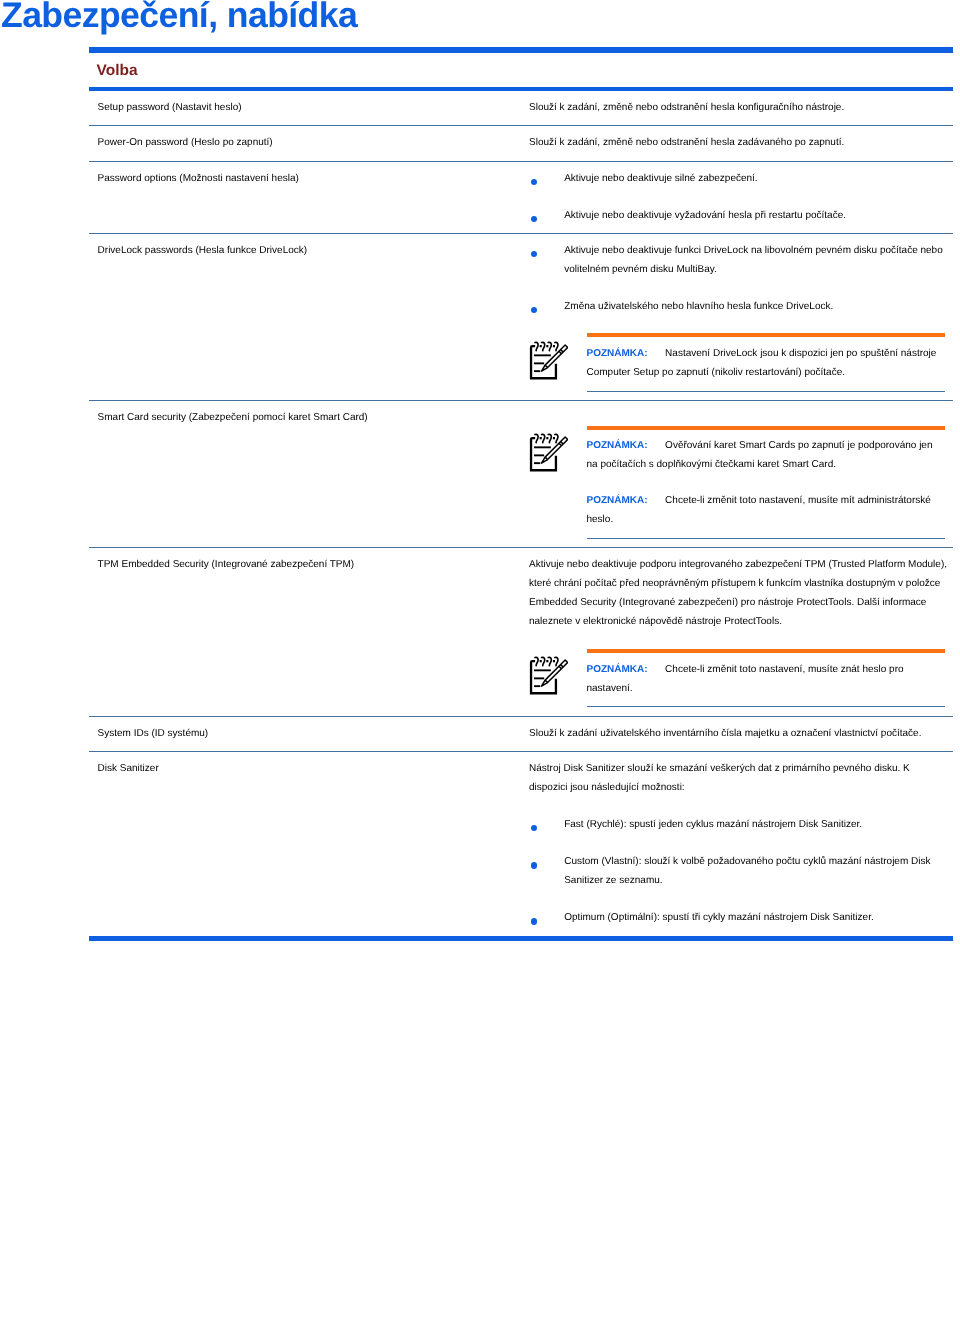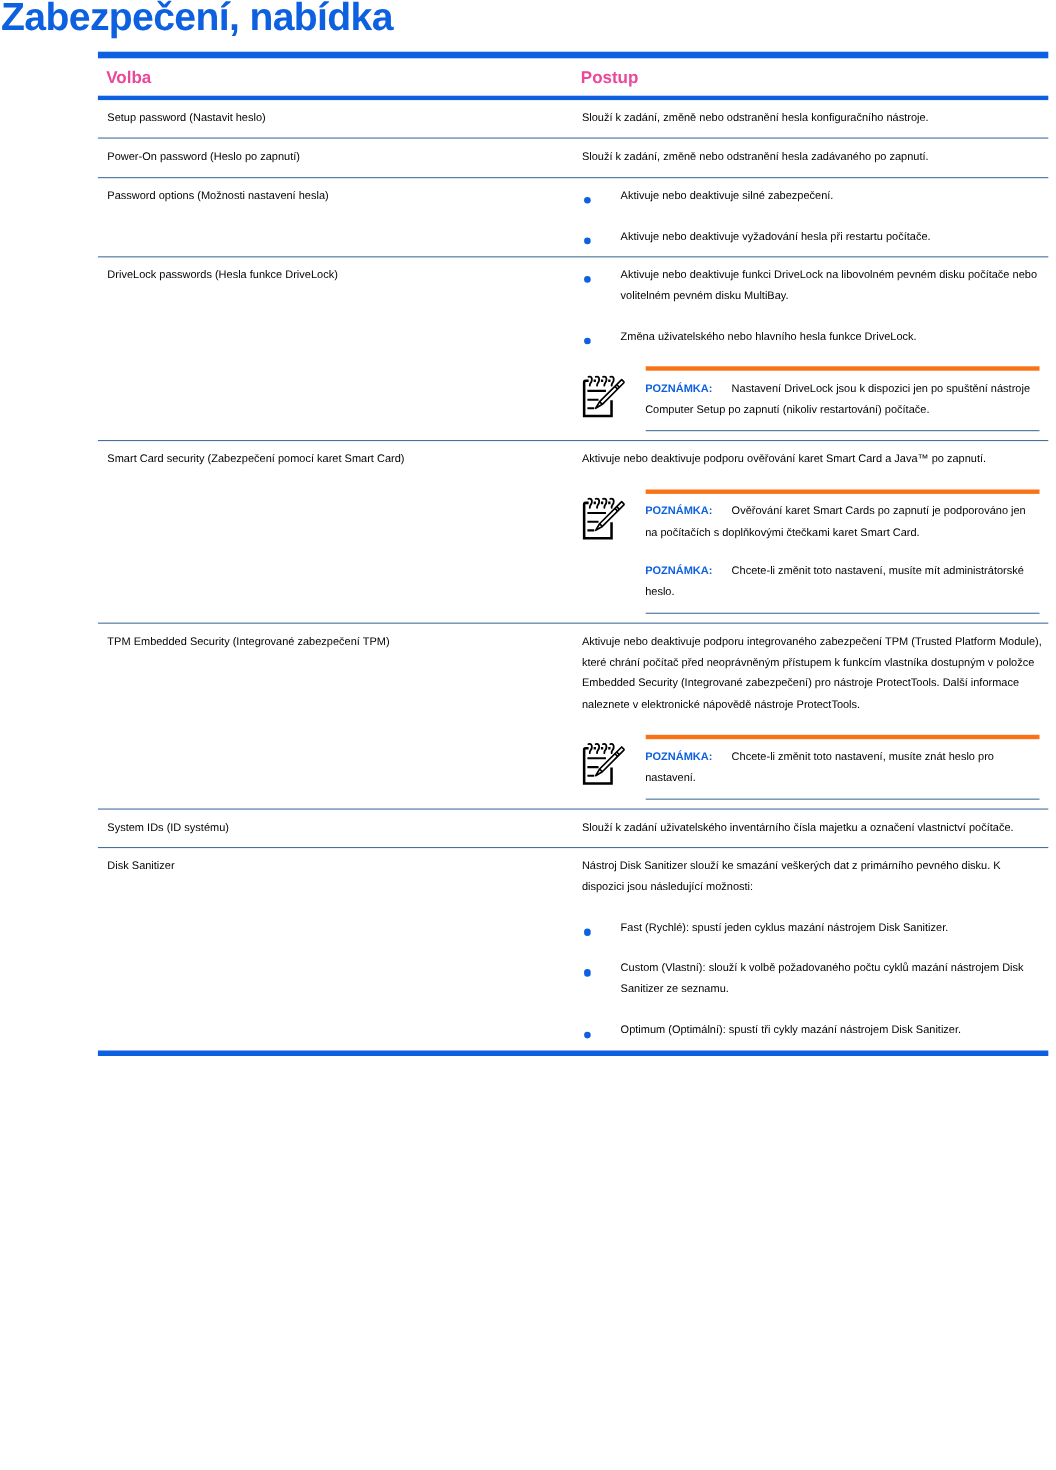--- a/index.html
+++ b/index.html
@@ -23,21 +23,21 @@
   .bar-top{height:5.6px;background:#0d61e0;}
   .bar-head{height:4px;background:#0d61e0;}
   .bar-bottom{height:5.6px;background:#0d61e0;}
   .sep{height:1px;background:#46709f;}
 
   .row{display:flex;align-items:flex-start;}
   .c1{width:440px;flex:0 0 440px;box-sizing:border-box;padding:7.0px 8px 8.2px 8.6px;}
   .c2{flex:0 0 424px;width:424px;box-sizing:border-box;padding:7.0px 0 8.2px 0;}
   .hrow .c1,.hrow .c2{padding-top:8.2px;padding-bottom:7.1px;}
 
-  .hdr{margin-left:-1px;font-size:15.45px;font-weight:bold;color:#ec4899;line-height:19.1px;}
+  .hdr{margin-left:-1px;font-size:15.45px;font-weight:bold;color:#7f1d1d;line-height:19.1px;}
   .txt{font-size:10px;line-height:19.1px;color:#000;}
   .para{width:419px;}
 
   ul.blist{list-style:none;margin:0;padding:0;}
   ul.blist li{position:relative;padding-left:35.2px;width:424.2px;box-sizing:border-box;margin-bottom:18px;}
   ul.blist li:last-child{margin-bottom:0;}
   ul.blist li .bullet{
     position:absolute;left:1.6px;top:10.1px;width:6.3px;height:6.3px;border-radius:50%;
     background:#0d61e0;
   }
@@ -63,23 +63,20 @@
 <body>
 
 <div class="page">
   <div class="page-title">Zabezpečení, nabídka</div>
 
   <div class="table">
     <div class="bar-top"></div>
     <div class="row hrow">
       <div class="c1">
         <div class="hdr">Volba</div>
-      </div>
-      <div class="c2">
-        <div class="hdr">Postup</div>
       </div>
     </div>
     <div class="bar-head"></div>
 
     <div id="rows">
         <div class="row">
           <div class="c1">
             <div class="txt">Setup password (Nastavit heslo)</div>
           </div>
           <div class="c2">
@@ -144,21 +141,20 @@
               <div class="notebody txt"><span class="noteword">POZNÁMKA:</span><span class="nbgap"></span><span>Nastavení DriveLock jsou k dispozici jen po spuštění nástroje Computer Setup po zapnutí (nikoliv restartování) počítače.</span></div>
             </div>
           </div>
         </div>
         <div class="sep"></div>
         <div class="row">
           <div class="c1">
             <div class="txt">Smart Card security (Zabezpečení pomocí karet Smart Card)</div>
           </div>
           <div class="c2">
-            <div class="txt para">Aktivuje nebo deaktivuje podporu ověřování karet Smart Card a Java™ po zapnutí.</div>
             <div class="note">
               <span class="noteicon"><svg viewBox="-2.2 -2.2 104.4 104.4" width="39.5" height="39.5">
                   <g fill="none" stroke="#000" stroke-linecap="butt" stroke-linejoin="miter">
                     <path d="M14.0 11.4 H6.7 A3.5 3.5 0 0 0 3.2 14.9 V96.3 H69 V58" stroke-width="6.1"></path>
                     <path d="M26.0 11.4 H31.5" stroke-width="6.1"></path>
                     <path d="M43.5 11.4 H49.0" stroke-width="6.1"></path>
                     <path d="M61.0 11.4 H66.5" stroke-width="6.1"></path>
                     <path d="M11.0 35.7 H55.6" stroke-width="5.0"></path>
                     <path d="M11.0 56.9 H37.8" stroke-width="5.0"></path>
                     <path d="M11.0 77.5 H27.5" stroke-width="5.0"></path>

